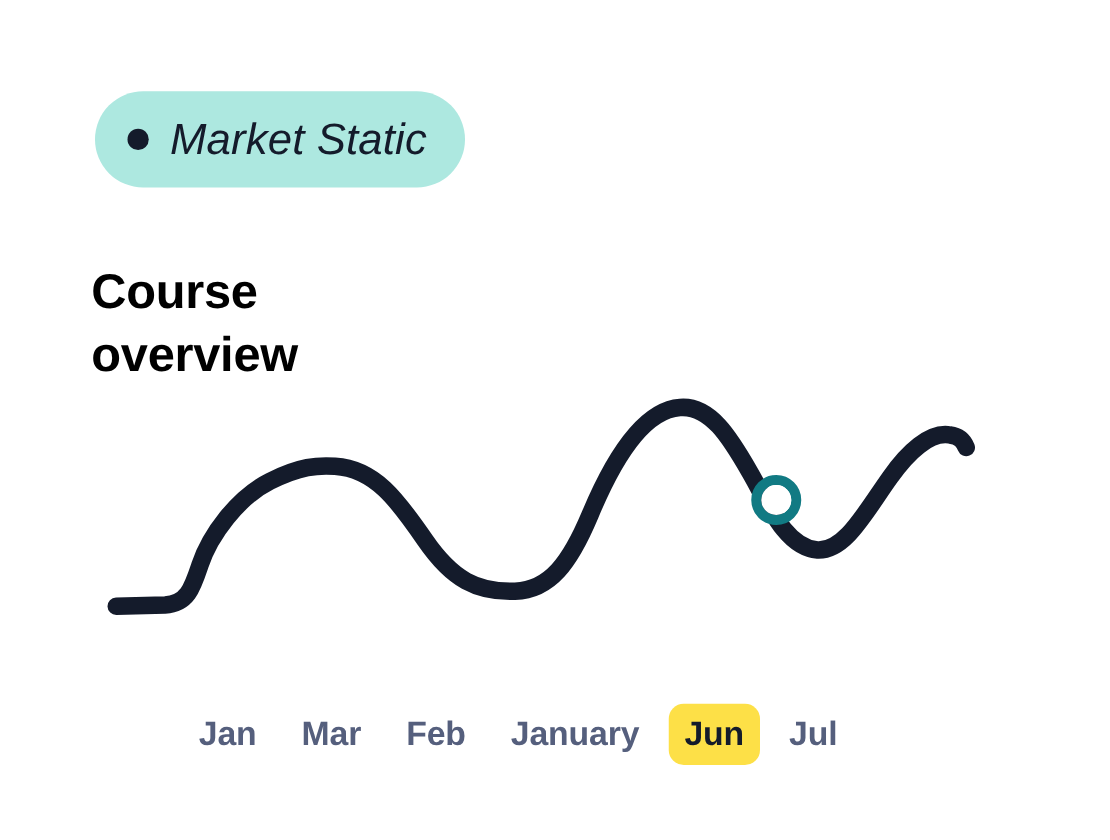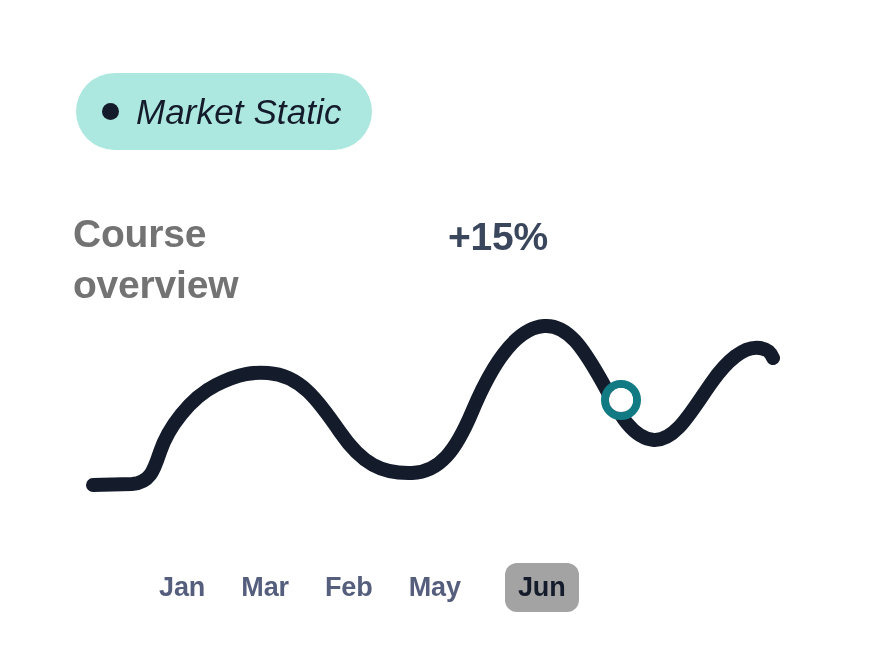--- a/index.html
+++ b/index.html
@@ -56,21 +56,21 @@
   .headline {
     position: absolute;
     left: 73px;
     top: 208px;
     width: 510px;
   }
   .headline-title {
     font-size: 39px;
     line-height: 1.32;
     font-weight: 700;
-    color: #737373;
+    color: #000000;
     width: 240px;
     letter-spacing: -0.2px;
   }
   .headline-delta {
     position: absolute;
     left: 375px;
     top: 3px;
     font-size: 39px;
     line-height: 1.32;
     font-weight: 700;
@@ -104,47 +104,46 @@
     line-height: 1;
     font-weight: 700;
     color: #555f7d;
     padding: 11px 13px;
     border-radius: 12px;
     background: transparent;
     white-space: nowrap;
     letter-spacing: -0.1px;
   }
   .month.is-active {
-    background: #a3a3a3;
+    background: #fde047;
     color: #141b2b;
-    margin-left: 21px;
   }
 </style>
 </head>
 <body>
 
 <div id="card">
 
   <div class="legend-pill">
     <span class="legend-dot"></span>
     <span class="legend-label">Market Static</span>
   </div>
 
   <div class="headline">
     <div class="headline-title">Course overview</div>
-    <div class="headline-delta">+15%</div>
   </div>
 
   <svg class="plot" viewBox="0 0 888 672">
     <path id="series-path" fill="none" stroke="#141b2b" stroke-width="14" stroke-linecap="round" stroke-linejoin="round" d="M 93 485 L 132 484 C 150 483 154 470 160 452 C 168 428 190 398 216 385 C 240 373 254 372 268 373 C 300 375 318 400 340 432 C 362 464 382 474 412 473 C 440 472 456 450 472 412 C 492 364 516 328 544 326 C 568 324 584 350 600 378 C 614 402 628 438 654 440 C 676 441 692 410 712 382 C 726 362 744 345 760 348 C 768 349 771 353 773 358"></path>
     <circle id="marker-ring" fill="none" cx="621" cy="400" r="16" stroke="#117a83" stroke-width="8"></circle>
   <circle cx="621" cy="400" r="12" fill="#ffffff"></circle>
     </svg>
 
   <div class="months" id="months">
       <div class="month">Jan</div>
       <div class="month">Mar</div>
       <div class="month">Feb</div>
-      <div class="month">May</div>
+      <div class="month">January</div>
       <div class="month is-active">Jun</div>
+      <div class="month">Jul</div>
     </div>
 
 </div>
 
 </body></html>

